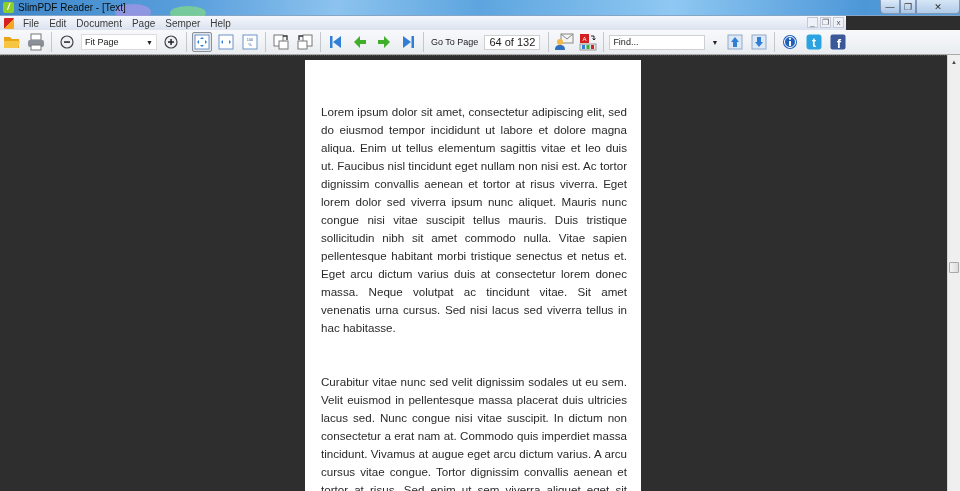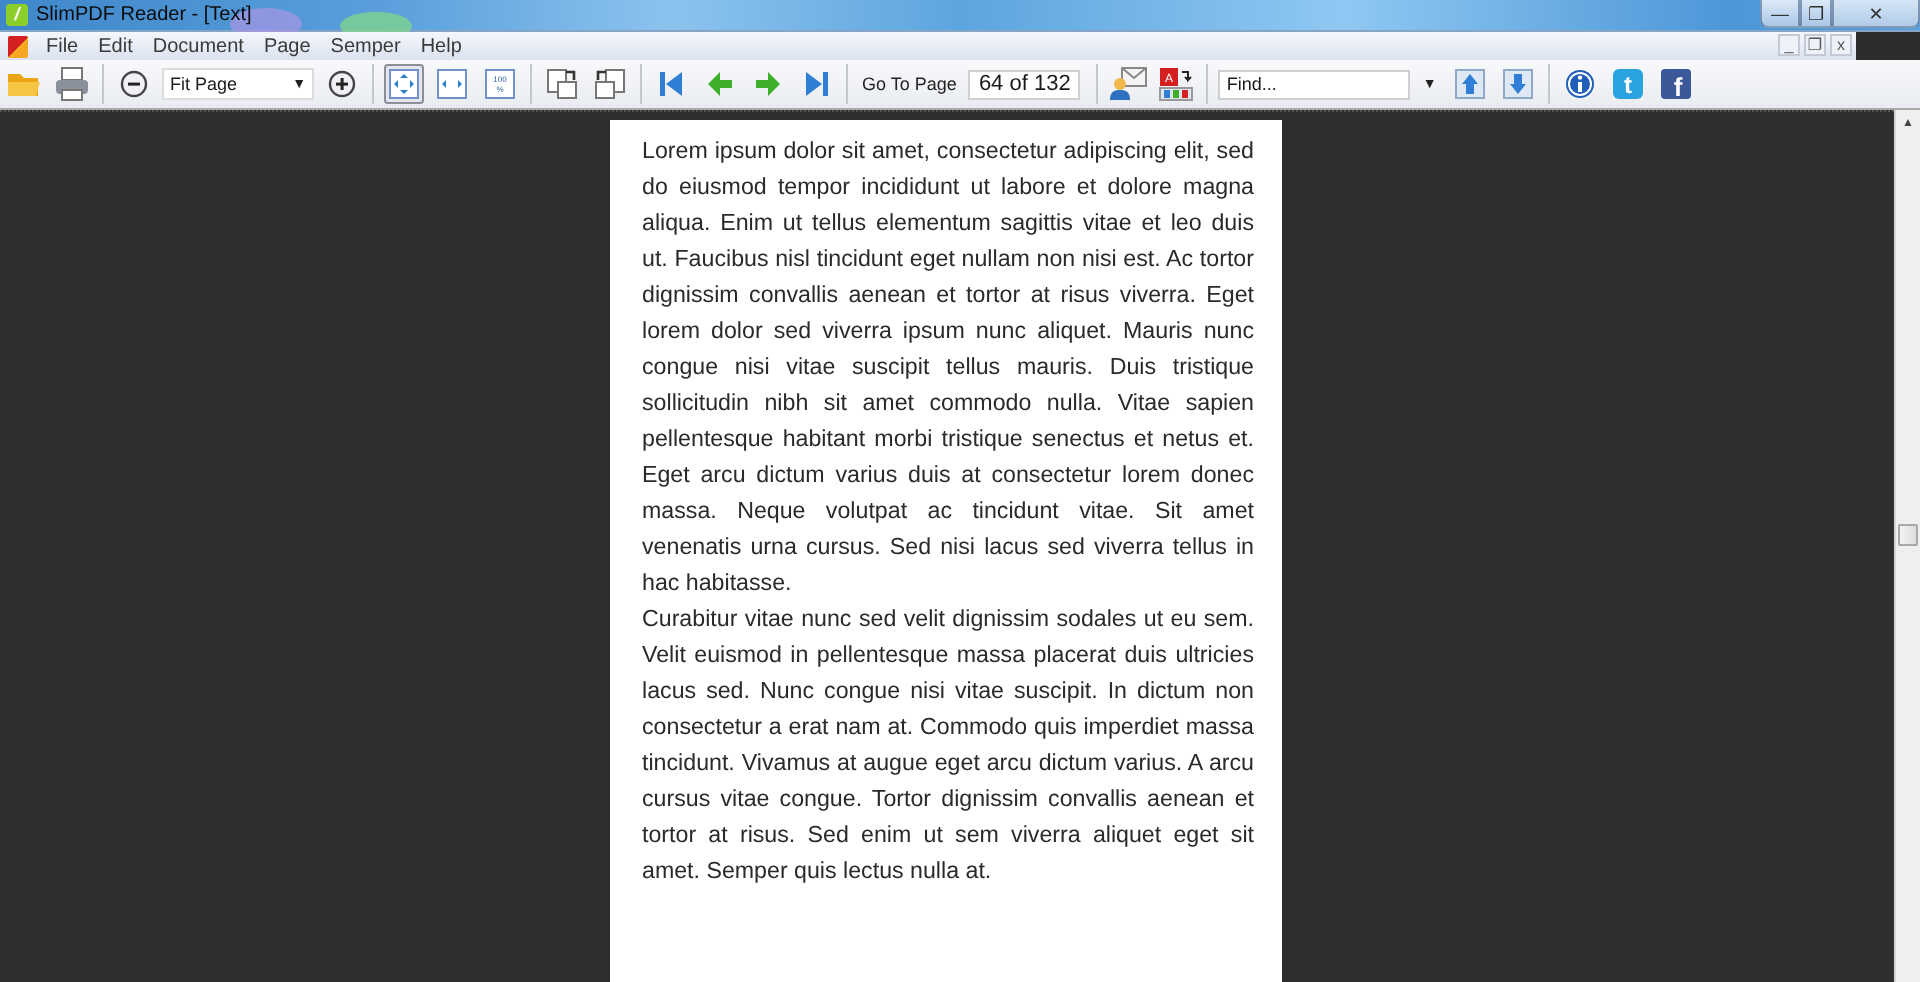--- a/index.html
+++ b/index.html
@@ -16,21 +16,21 @@
   .titlebar .blob2 { position: absolute; left: 170px; top: 6px; width: 36px; height: 14px; border-radius: 50%; background: rgba(130,220,130,0.7); }
   .app-icon { position: absolute; left: 3px; top: 2px; width: 11px; height: 11px; background: #8ccf2a; border-radius: 2px; color: #fff; font-size: 9px; font-weight: bold; line-height: 11px; text-align: center; font-style: italic; }
   .title-text { position: absolute; left: 18px; top: 2px; font-size: 10px; color: #0b0b0b; white-space: nowrap; }
   .win-controls { position: absolute; right: 0; top: 0; height: 16px; display: flex; }
   .win-btn { width: 16px; height: 14px; display: flex; align-items: center; justify-content: center; font-size: 9px; color: #333; border: 1px solid rgba(50,80,120,0.5); border-top: none; background: linear-gradient(#dceaf8, #a9c6e6); }
   .win-btn.min { border-radius: 0 0 0 4px; width: 20px; }
   .win-btn.close { width: 44px; border-radius: 0 0 4px 0; background: linear-gradient(#d6e6f6,#b1cbe8); }
 
   
   .menubar {
-    position: absolute; left: 0; top: 16px; width: 928px; height: 14px;
+    position: absolute; left: 0; top: 16px; width: 846px; height: 14px;
     background: linear-gradient(#f4f7fc, #dbe2ef);
     display: flex; align-items: center;
   }
   .doc-icon { width: 10px; height: 11px; margin: 0 4px 0 4px; background: linear-gradient(135deg, #d42020 50%, #f5a623 50%); border-radius: 1px; }
   .menu-item { font-size: 10px; color: #3a3a3a; padding: 0 5px; cursor: default; }
   .mdi-controls { position: absolute; right: 2px; top: 1px; display: flex; gap: 2px; }
   .mdi-btn { width: 11px; height: 11px; font-size: 8px; line-height: 10px; text-align: center; color: #555; border: 1px solid #c3c9d6; background: #eef2f8; }
 
   
   .toolbar {
@@ -50,21 +50,21 @@
   .find-arrow { font-size: 7px; margin: 0 5px 0 6px; color: #222; }
 
   
   .docarea { position: absolute; left: 0; top: 55px; width: 947px; height: 436px; background: #2e2e2e; border-top: 1px dotted #555; }
   .page {
     position: absolute; left: 305px; top: 4px; width: 336px; height: 440px;
     background: #fff; padding: 7px 14px 0 16px;
   }
   .page p {
     font-family: "Liberation Sans", sans-serif; font-size: 11.6px; line-height: 18px; color: #2a2a2a;
-    text-align: justify; text-align-last: left;
+    text-align: justify; text-align-last: left; margin-top: 36px;
   }
 
   
   .vscroll { position: absolute; left: 947px; top: 55px; width: 13px; height: 436px; background: #efefef; border-left: 1px solid #d6d6d6; }
   .vscroll .up { position: absolute; top: 4px; left: 2px; width: 8px; height: 6px; font-size: 6px; line-height: 6px; text-align: center; color: #444; }
   .vscroll .thumb { position: absolute; top: 207px; left: 1px; width: 10px; height: 11px; border: 1px solid #a8a8a8; background: linear-gradient(90deg, #f4f4f4, #dcdcdc); border-radius: 1px; }
 </style>
 </head>
 <body>
 

